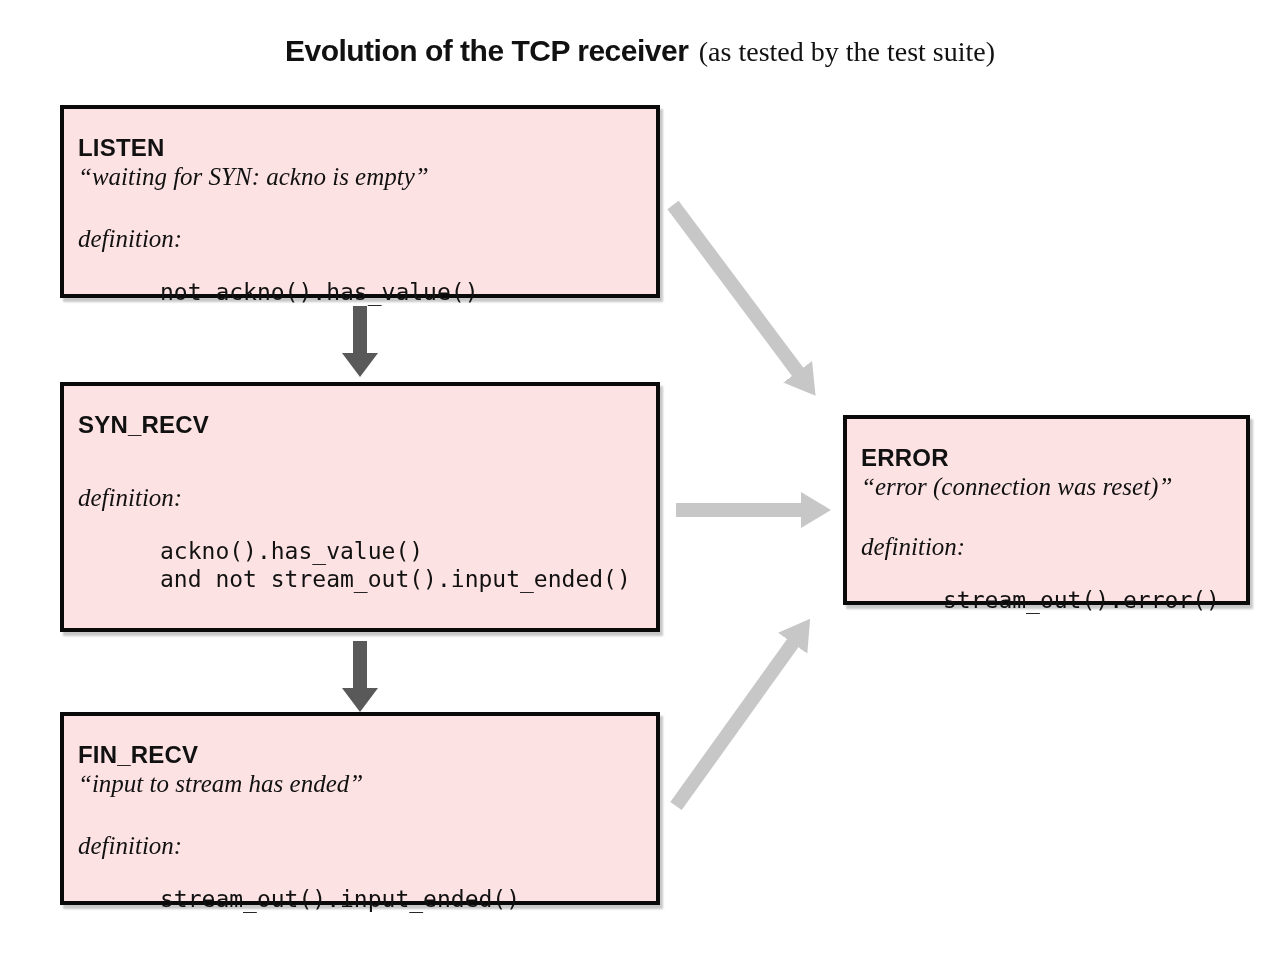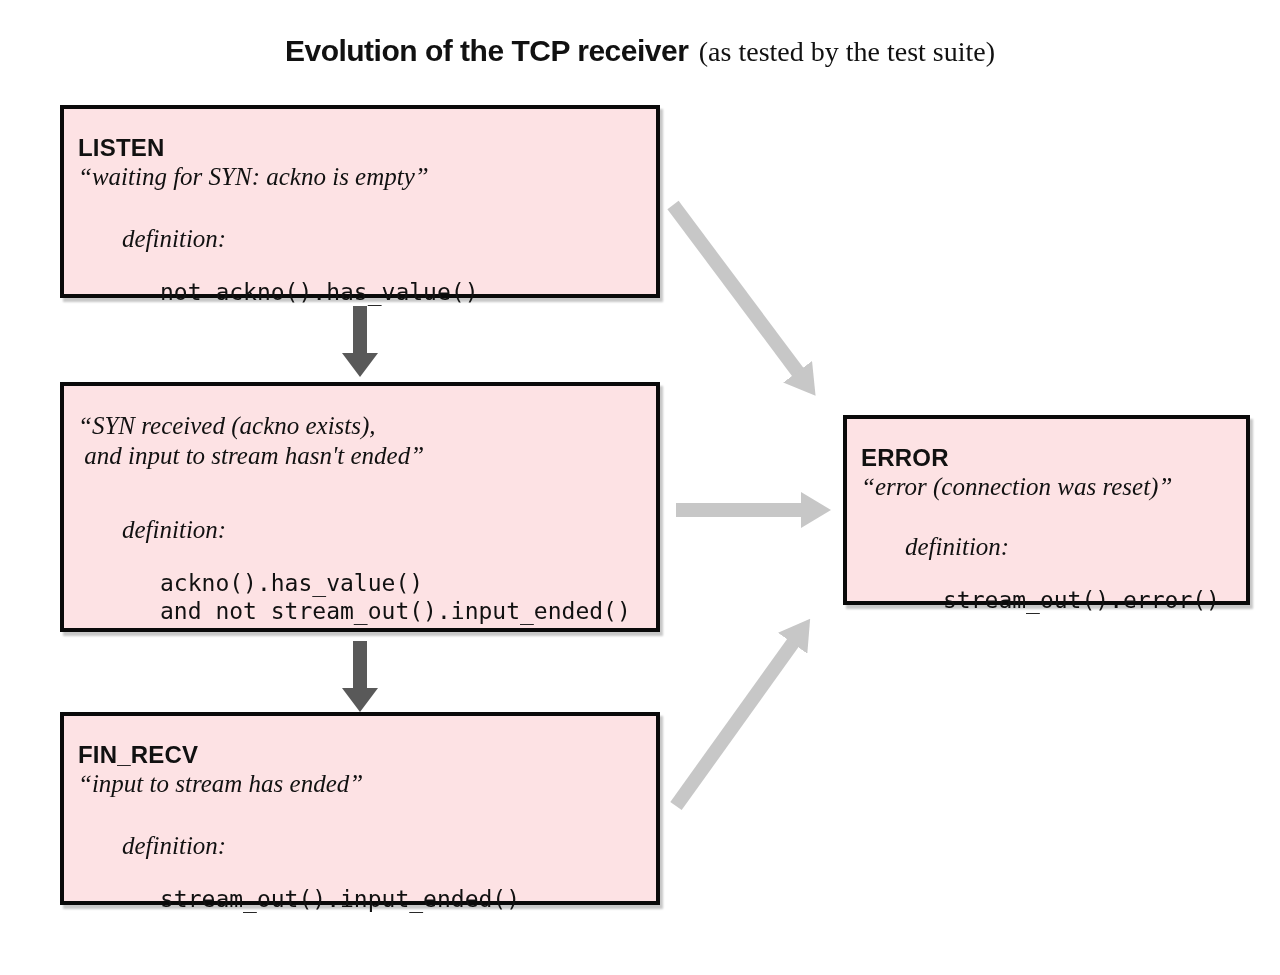--- a/index.html
+++ b/index.html
@@ -67,21 +67,20 @@
     line-height: 30px;
     color: #111111;
     white-space: pre-wrap;
   }
   .definition-label {
     font-family: "Liberation Serif", serif;
     font-style: italic;
     font-size: 25px;
     line-height: 30px;
     color: #111111;
-    margin-left: 44px;
   }
   .box-listen .definition-label, .box-fin .definition-label { margin-top: 32px; }
   .box-syn .definition-label { margin-top: 44px; }
   .box-error .definition-label { margin-top: 30px; }
   .state-code {
     font-family: "DejaVu Sans Mono", "Liberation Mono", monospace;
     font-size: 23px;
     line-height: 28px;
     color: #111111;
     margin-top: 24px;
@@ -126,22 +125,21 @@
   </svg>
 
   <div class="state-box box-listen">
     <div class="state-name">LISTEN</div>
     <div class="state-quote">“waiting for SYN: ackno is empty”</div>
     <div class="definition-label">definition:</div>
     <div class="state-code">not ackno().has_value()</div>
   </div>
 
   <div class="state-box box-syn">
-    <div class="state-quote">“SYN received (ackno exists),
- and input to stream hasn't ended”</div>
+    <div class="state-name">SYN_RECV</div>
     <div class="definition-label">definition:</div>
     <div class="state-code">ackno().has_value()
 and not stream_out().input_ended()</div>
   </div>
 
   <div class="state-box box-fin">
     <div class="state-name">FIN_RECV</div>
     <div class="state-quote">“input to stream has ended”</div>
     <div class="definition-label">definition:</div>
     <div class="state-code">stream_out().input_ended()</div>

